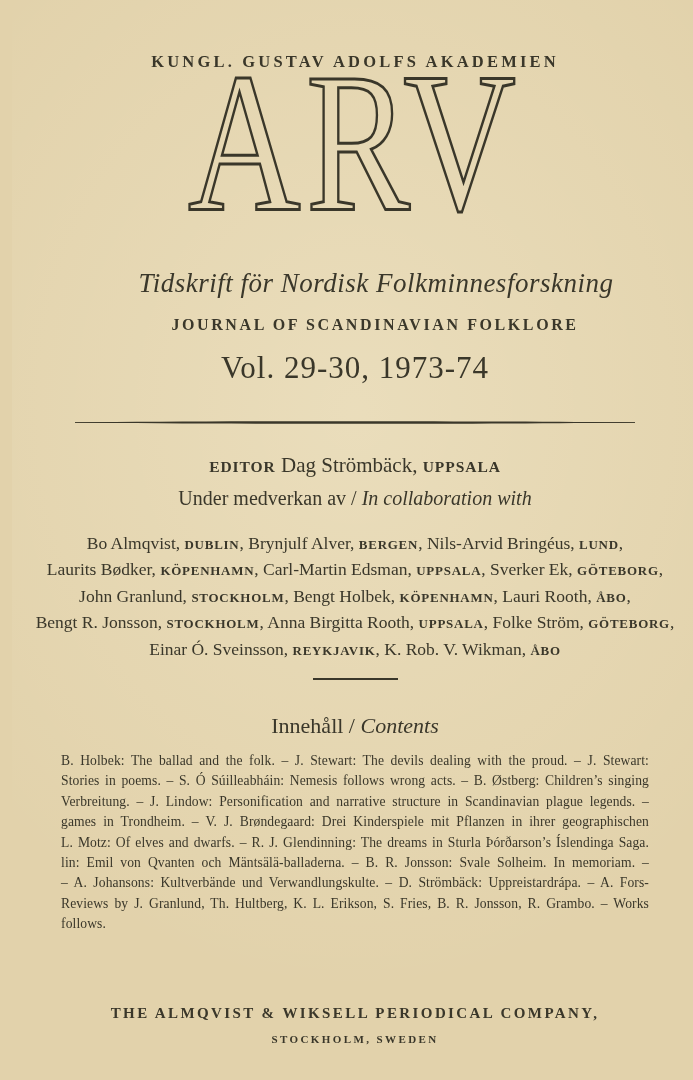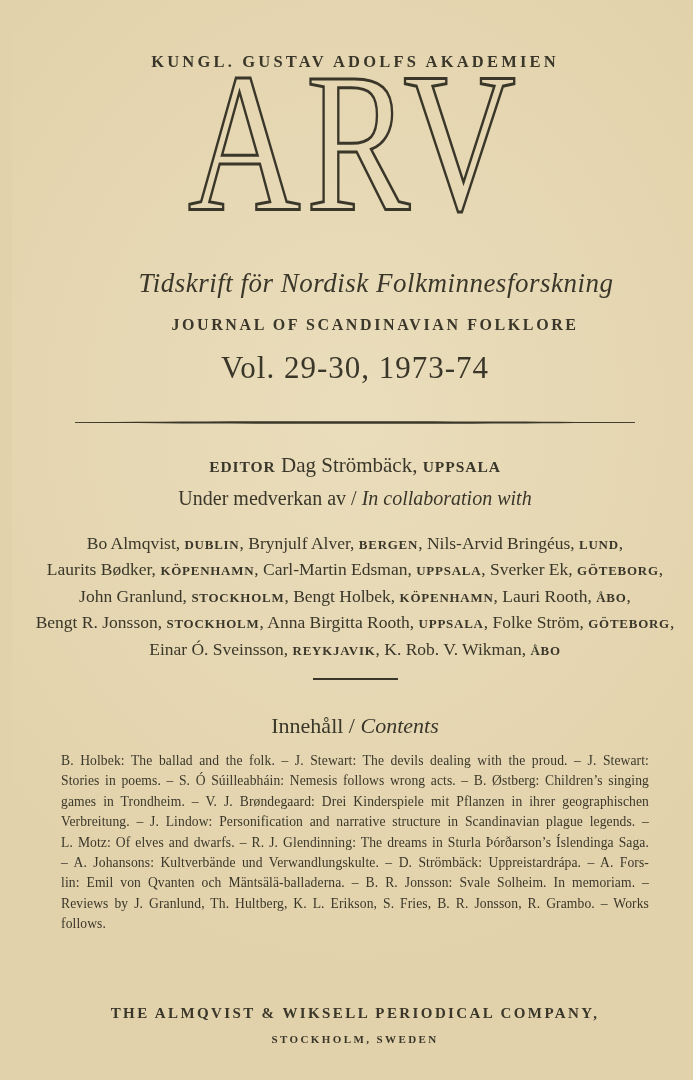--- a/index.html
+++ b/index.html
@@ -118,25 +118,25 @@
     <div class="center"><span>Einar Ó. Sveinsson, </span><span class="sc">REYKJAVIK</span><span>, K. Rob. V. Wikman, </span><span class="sc">ÅBO</span></div>
   </div>
 
   <div class="short-rule"></div>
 
   <div class="contents-heading center"><span>Innehåll / </span><span class="i">Contents</span></div>
 
   <div class="contents-body">
     <div class="c-line">B. Holbek: The ballad and the folk. – J. Stewart: The devils dealing with the proud. – J. Stewart:</div>
     <div class="c-line">Stories in poems. – S. Ó Súilleabháin: Nemesis follows wrong acts. – B. Østberg: Children’s singing</div>
+    <div class="c-line">Verbreitung. – J. Lindow: Personification and narrative structure in Scandinavian plague legends. –</div>
     <div class="c-line">games in Trondheim. – V. J. Brøndegaard: Drei Kinderspiele mit Pflanzen in ihrer geographischen</div>
-    <div class="c-line">Verbreitung. – J. Lindow: Personification and narrative structure in Scandinavian plague legends. –</div>
     <div class="c-line">L. Motz: Of elves and dwarfs. – R. J. Glendinning: The dreams in Sturla Þórðarson’s Íslendinga Saga.</div>
+    <div class="c-line">lin: Emil von Qvanten och Mäntsälä-balladerna. – B. R. Jonsson: Svale Solheim. In memoriam. –</div>
     <div class="c-line">– A. Johansons: Kultverbände und Verwandlungskulte. – D. Strömbäck: Uppreistardrápa. – A. Fors-</div>
-    <div class="c-line">lin: Emil von Qvanten och Mäntsälä-balladerna. – B. R. Jonsson: Svale Solheim. In memoriam. –</div>
     <div class="c-line">Reviews by J. Granlund, Th. Hultberg, K. L. Erikson, S. Fries, B. R. Jonsson, R. Grambo. – Works</div>
     <div class="c-line last">follows.</div>
   </div>
 
   <div class="publisher1 center">THE ALMQVIST &amp; WIKSELL PERIODICAL COMPANY,</div>
   <div class="publisher2 center">STOCKHOLM, SWEDEN</div>
 
 </div>
 
 </body></html>

